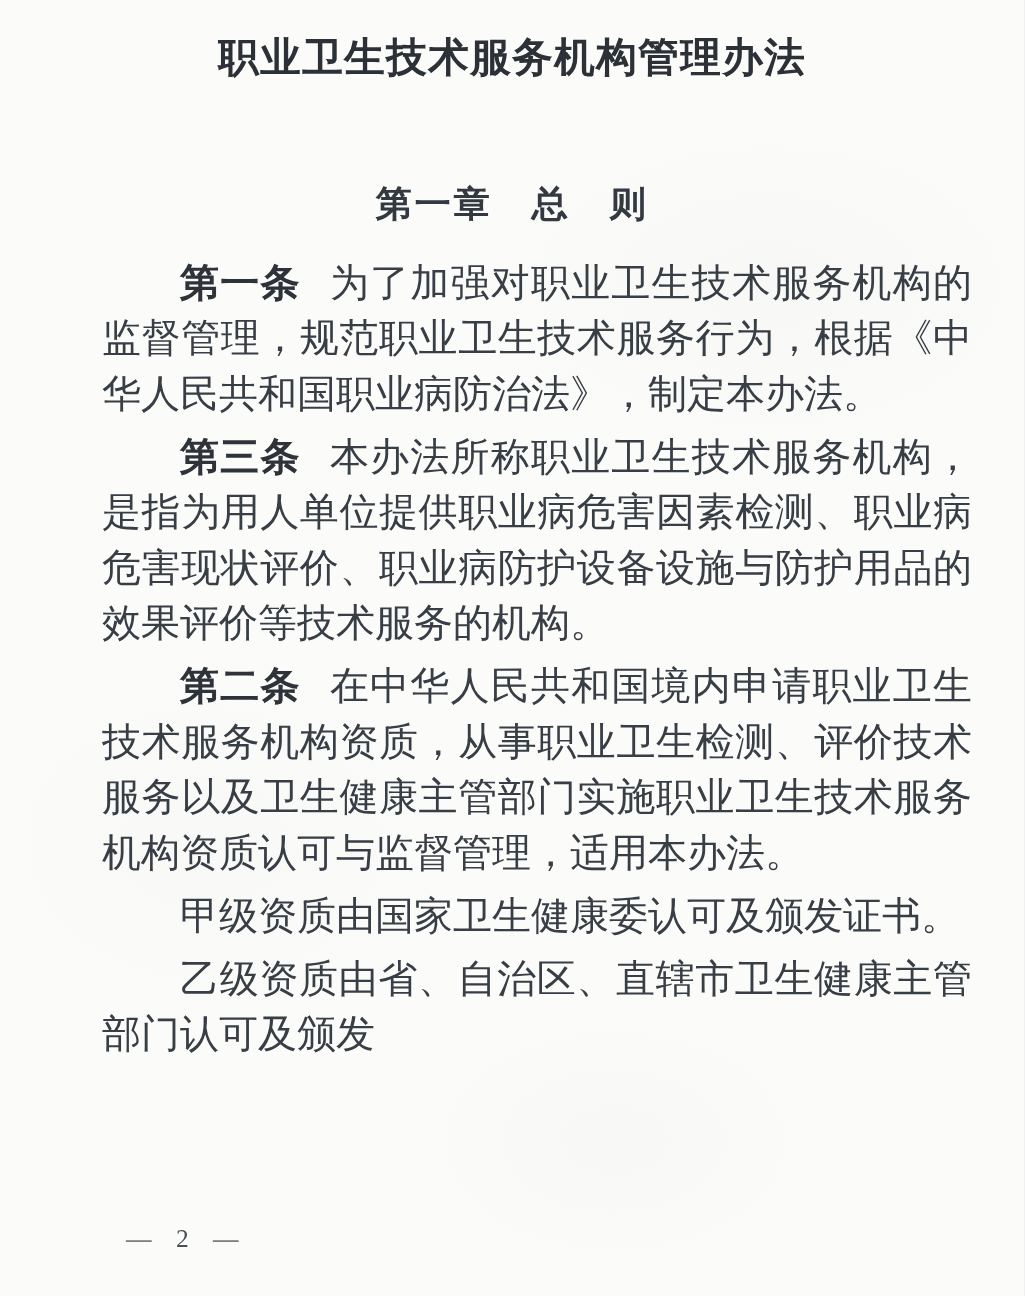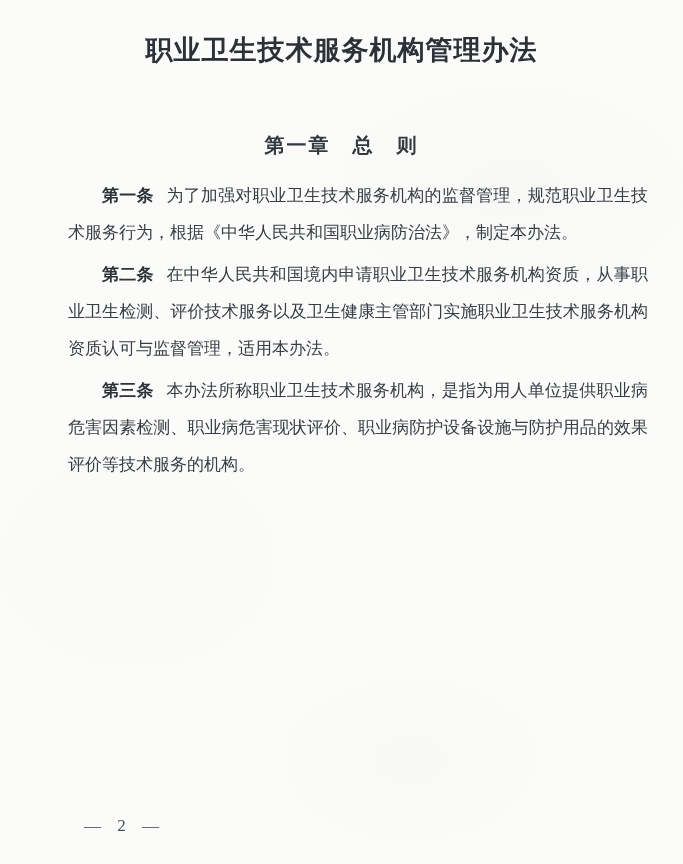--- a/index.html
+++ b/index.html
@@ -16,38 +16,38 @@
     background:
       radial-gradient(ellipse 300px 180px at 75% 22%, rgba(140,145,150,0.03), transparent 70%),
       radial-gradient(ellipse 260px 200px at 20% 65%, rgba(140,145,150,0.025), transparent 70%),
       radial-gradient(ellipse 220px 140px at 60% 88%, rgba(140,145,150,0.03), transparent 70%),
       #fbfbf9;
     color: #383e45;
     font-family: "Liberation Serif", "DejaVu Serif", serif;
   }
   .title {
     margin: 0;
-    padding-top: 32px;
+    padding-top: 20px;
     text-align: center;
     font-size: 27px;
     font-weight: bold;
     letter-spacing: 1px;
     color: #2c3138;
   }
   .chapter {
     margin: 64px 0 0 0;
     text-align: center;
-    font-size: 20px;
+    font-size: 24px;
     font-weight: bold;
     letter-spacing: 2px;
     color: #333940;
   }
   .content {
     margin: 18px 35px 0 68px;
-    font-size: 17px;
+    font-size: 26px;
     line-height: 37px;
     text-align: justify;
     text-justify: inter-ideograph;
   }
   .para {
     margin: 0 0 5px 0;
     text-indent: 2em;
   }
   .article-label {
     font-weight: bold;
@@ -65,22 +65,24 @@
 </style>
 </head>
 <body>
 
 <div class="page">
   <h1 class="title">职业卫生技术服务机构管理办法</h1>
   <h2 class="chapter">第一章　总　则</h2>
   <div class="content" id="body-container">
   <p class="para"><span class="article-label">第一条</span><span class="article-text">为了加强对职业卫生技术服务机构的监督管理，规范职业卫生技术服务行为，根据《中华人民共和国职业病防治法》，制定本办法。</span></p>
 
+  <p class="para"><span class="article-label">第三条</span><span class="article-text">本办法所称职业卫生技术服务机构，是指为用人单位提供职业病危害因素检测、职业病危害现状评价、职业病防护设备设施与防护用品的效果评价等技术服务的机构。</span></p>
+
   <p class="para"><span class="article-label">第二条</span><span class="article-text">在中华人民共和国境内申请职业卫生技术服务机构资质，从事职业卫生检测、评价技术服务以及卫生健康主管部门实施职业卫生技术服务机构资质认可与监督管理，适用本办法。</span></p>
-
-  <p class="para"><span class="article-label">第三条</span><span class="article-text">本办法所称职业卫生技术服务机构，是指为用人单位提供职业病危害因素检测、职业病危害现状评价、职业病防护设备设施与防护用品的效果评价等技术服务的机构。</span></p>
 
 
 
+  <p class="para"><span class="article-text">甲级资质由国家卫生健康委认可及颁发证书。</span></p>
 
+  <p class="para"><span class="article-text">乙级资质由省、自治区、直辖市卫生健康主管部门认可及颁发</span></p>
 </div>
   <div class="pagenum">— 2 —</div>
 </div>
 
 </body></html>

